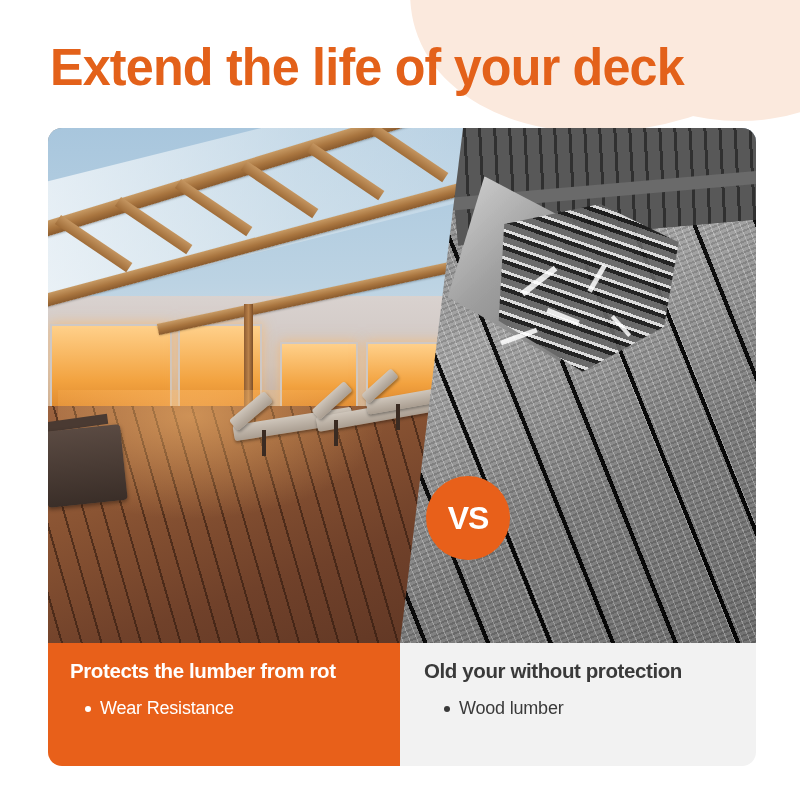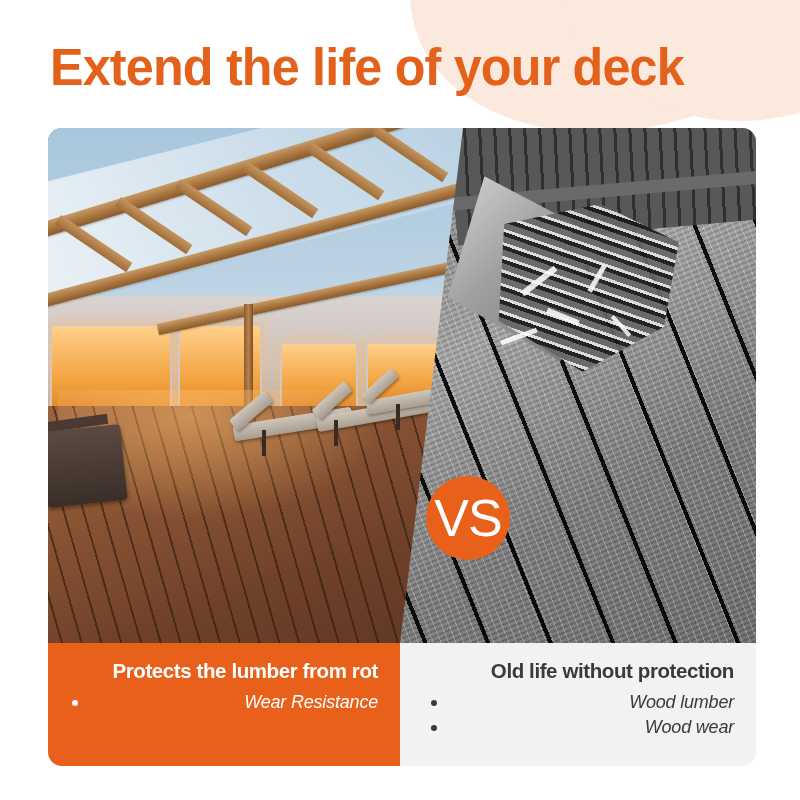--- a/index.html
+++ b/index.html
@@ -286,34 +286,33 @@
     height: 84px;
     border-radius: 50%;
     background: #E8601A;
     display: flex;
     align-items: center;
     justify-content: center;
     z-index: 6;
   }
   .vs-badge span {
     color: #ffffff;
-    font-size: 52px;
-    font-weight: normal;
+    font-size: 32px;
+    font-weight: bold;
     letter-spacing: -1px;
     line-height: 1;
   }
 
   
   .panels {
     position: absolute;
     left: 0;
     top: 515px;
     width: 708px;
     height: 123px;
-    text-align: right;
   }
   .panel {
     position: absolute;
     top: 0;
     height: 123px;
     box-sizing: border-box;
     padding: 16px 22px 0 22px;
   }
   .panel-left {
     left: 0;
@@ -329,23 +328,22 @@
   }
   .panel-title {
     font-size: 20.5px;
     font-weight: bold;
     letter-spacing: -0.4px;
     margin: 0 0 7px 0;
     white-space: nowrap;
   }
   .panel-list {
     list-style: none;
-    margin: 0;
+    margin: 13px;
     padding: 0;
-    font-style: italic;
   }
   .panel-list li {
     font-size: 18px;
     line-height: 25px;
     letter-spacing: -0.2px;
     position: relative;
     padding-left: 17px;
     white-space: nowrap;
   }
   .panel-list li::before {
@@ -437,22 +435,21 @@
     <div class="panels">
 
       <div class="panel panel-left">
         <div class="panel-title">Protects the lumber from rot</div>
         <ul class="panel-list">
           <li>Wear Resistance</li>
         </ul>
       </div>
 
       <div class="panel panel-right">
-        <div class="panel-title">Old life without protection</div>
+        <div class="panel-title">Old your without protection</div>
         <ul class="panel-list">
           <li>Wood lumber</li>
-          <li>Wood wear</li>
         </ul>
       </div>
 
     </div>
   </div>
 </div>
 
 </body></html>

